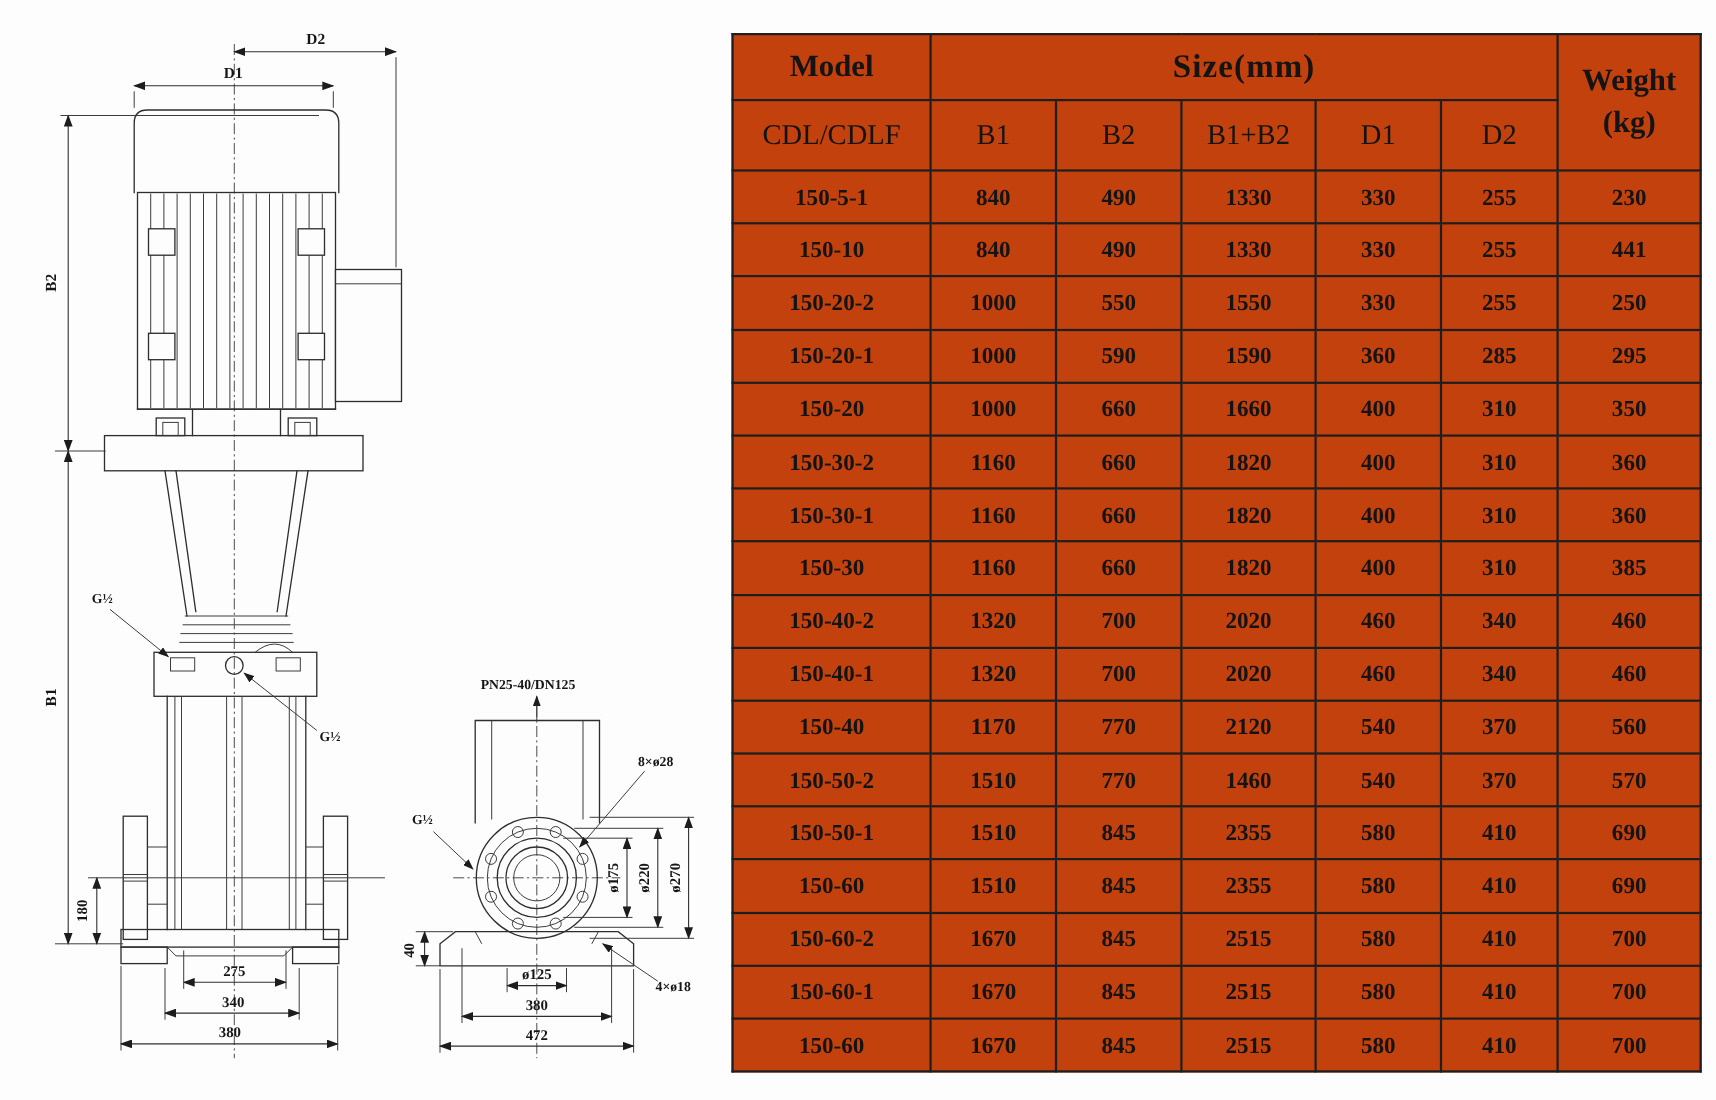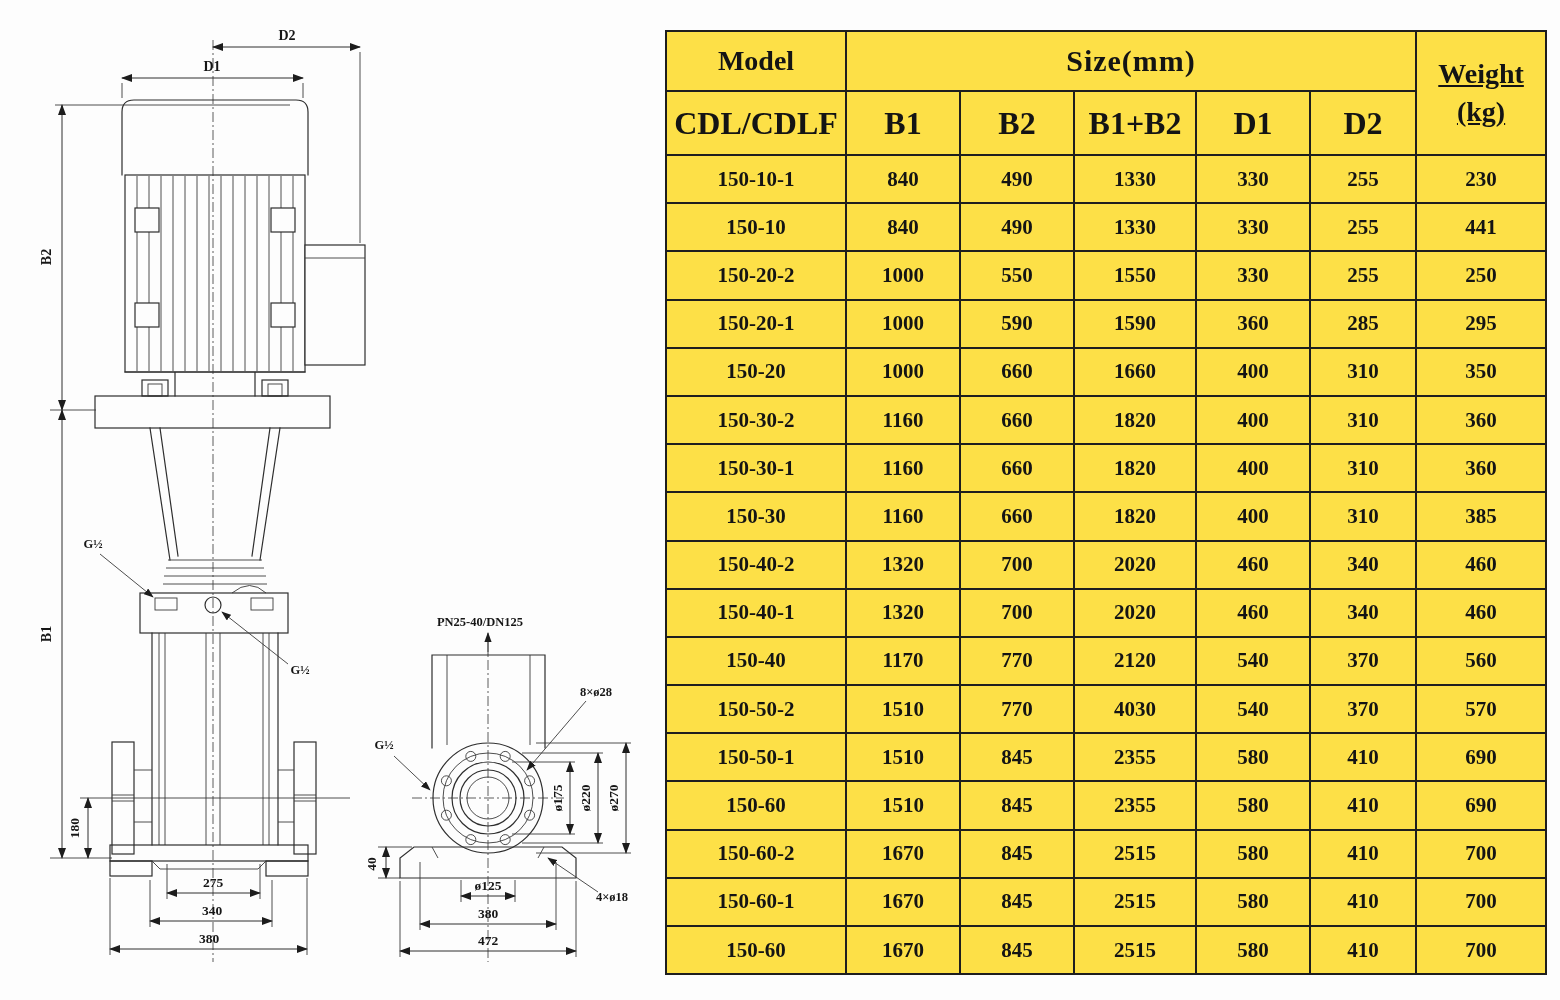--- a/index.html
+++ b/index.html
@@ -16,29 +16,29 @@
   svg .thin{stroke:#3a3a3a;stroke-width:0.9;fill:none;}
   svg .dim{stroke:#2e2e2e;stroke-width:1;fill:none;}
   svg .cl{stroke:#4a4a4a;stroke-width:0.9;fill:none;stroke-dasharray:10 3 2 3;}
   svg .fillw{fill:#fdfdfd;}
   svg text{font-family:"Liberation Serif", serif;fill:#161616;font-weight:bold;}
   .dimtxt{font-size:14px;}
   .numtxt{font-size:13.5px;}
   .smalltxt{font-size:12.5px;}
   
   .spec-table-wrap{position:absolute;left:665px;top:30px;width:880px;}
-  table.spec{border-collapse:collapse;table-layout:fixed;width:880px;background:#fde047;}
+  table.spec{border-collapse:collapse;table-layout:fixed;width:880px;background:#c2410c;}
   table.spec th, table.spec td{
     border:2px solid #1e1e1e;text-align:center;vertical-align:middle;
     padding:0;color:#141414;
   }
   table.spec thead tr.h1 th{height:58px;font-size:28px;font-weight:bold;}
   table.spec thead tr.h1 th.size-h{font-size:30px;letter-spacing:1px;}
-  table.spec thead tr.h2 th{height:62px;font-size:32px;font-weight:bold;}
-  table.spec th.weight-h{font-size:26px;line-height:1.35;font-weight:bold;text-decoration:underline;}
+  table.spec thead tr.h2 th{height:62px;font-size:26px;font-weight:normal;}
+  table.spec th.weight-h{font-size:26px;line-height:1.35;font-weight:bold;}
   table.spec tbody td{height:46.2px;font-size:21px;font-weight:bold;}
 </style>
 </head>
 <body>
 
 <div class="drawing-wrap">
 <svg width="660" height="1000" viewBox="0 0 660 1000" xmlns="http://www.w3.org/2000/svg">
   <defs>
     <marker id="mA" markerWidth="11" markerHeight="8" refX="10" refY="4" orient="auto-start-reverse">
       <path d="M0,0 L11,4 L0,8 Z" fill="#1c1c1c"></path>
@@ -244,21 +244,21 @@
         <th>CDL/CDLF</th>
         <th>B1</th>
         <th>B2</th>
         <th>B1+B2</th>
         <th>D1</th>
         <th>D2</th>
       </tr>
     </thead>
     <tbody>
         <tr>
-          <td>150-10-1</td>
+          <td>150-5-1</td>
           <td>840</td>
           <td>490</td>
           <td>1330</td>
           <td>330</td>
           <td>255</td>
           <td>230</td>
         </tr>
         <tr>
           <td>150-10</td>
           <td>840</td>
@@ -346,21 +346,21 @@
           <td>770</td>
           <td>2120</td>
           <td>540</td>
           <td>370</td>
           <td>560</td>
         </tr>
         <tr>
           <td>150-50-2</td>
           <td>1510</td>
           <td>770</td>
-          <td>4030</td>
+          <td>1460</td>
           <td>540</td>
           <td>370</td>
           <td>570</td>
         </tr>
         <tr>
           <td>150-50-1</td>
           <td>1510</td>
           <td>845</td>
           <td>2355</td>
           <td>580</td>

